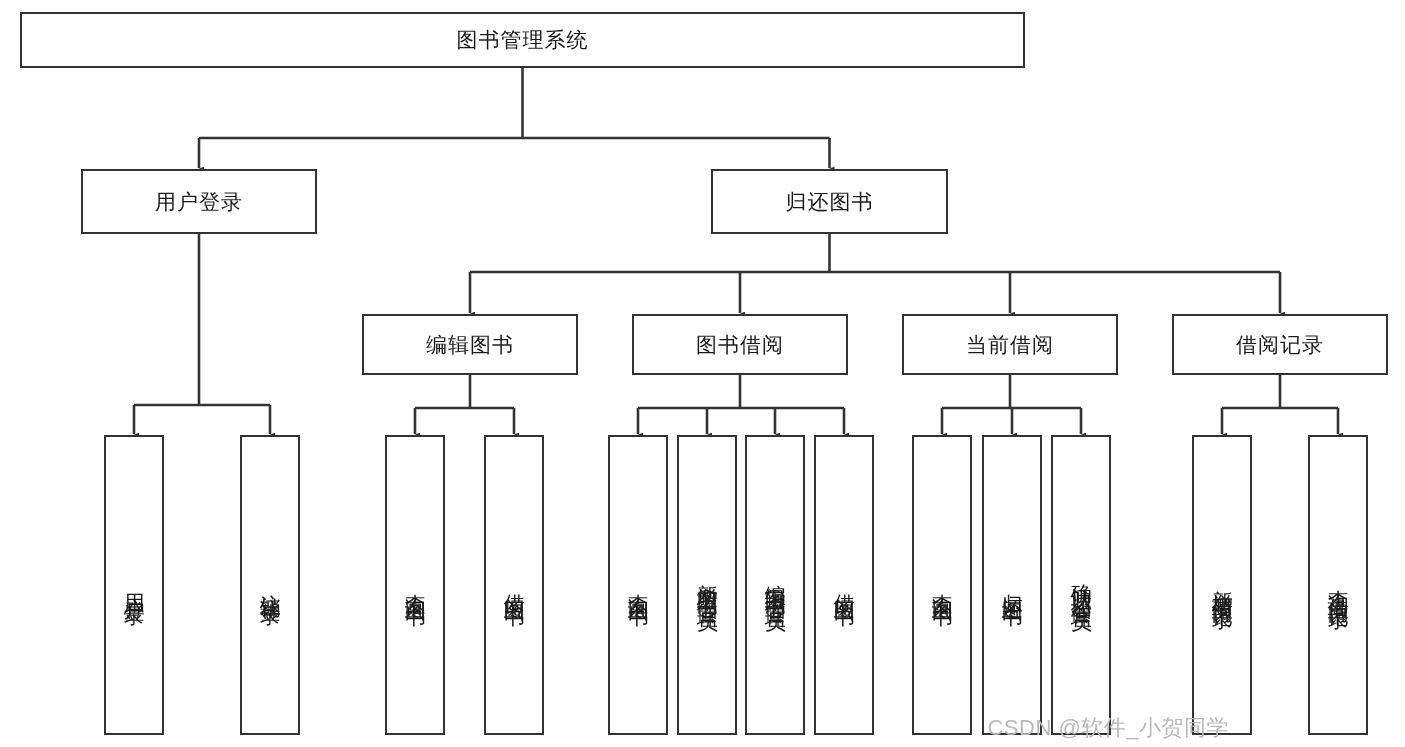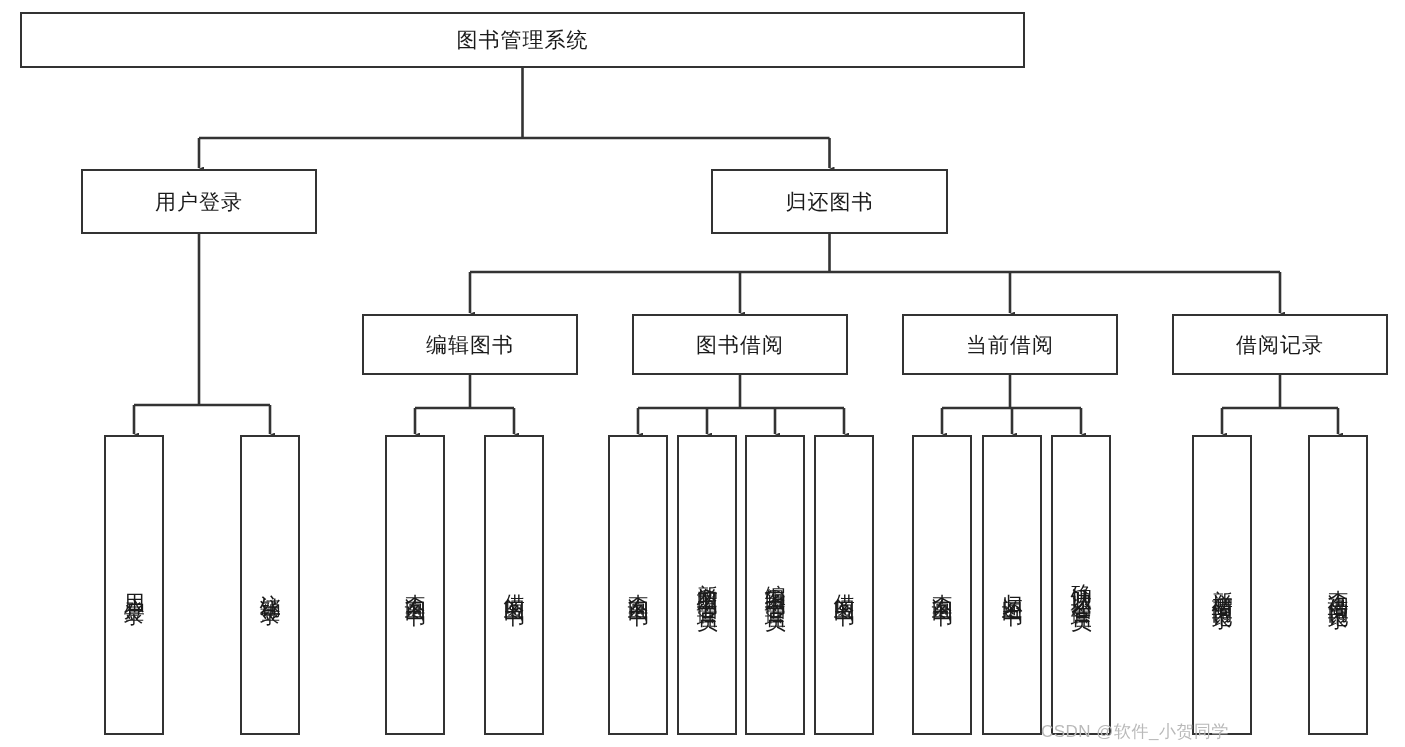--- a/index.html
+++ b/index.html
@@ -52,21 +52,21 @@
     font-size: 21px;
     line-height: 1.25;
     letter-spacing: 4px;
     text-align: center;
     max-height: 100%;
   }
   .watermark {
     position: absolute;
     right: 8px;
     bottom: 4px;
-    font-size: 17px;
+    font-size: 22px;
     color: #b9b9b9;
     white-space: nowrap;
     letter-spacing: 0.5px;
   }
 </style>
 </head>
 <body>
 
 <div id="diagram-root">
   <svg class="edges" viewBox="0 0 1405 747">

